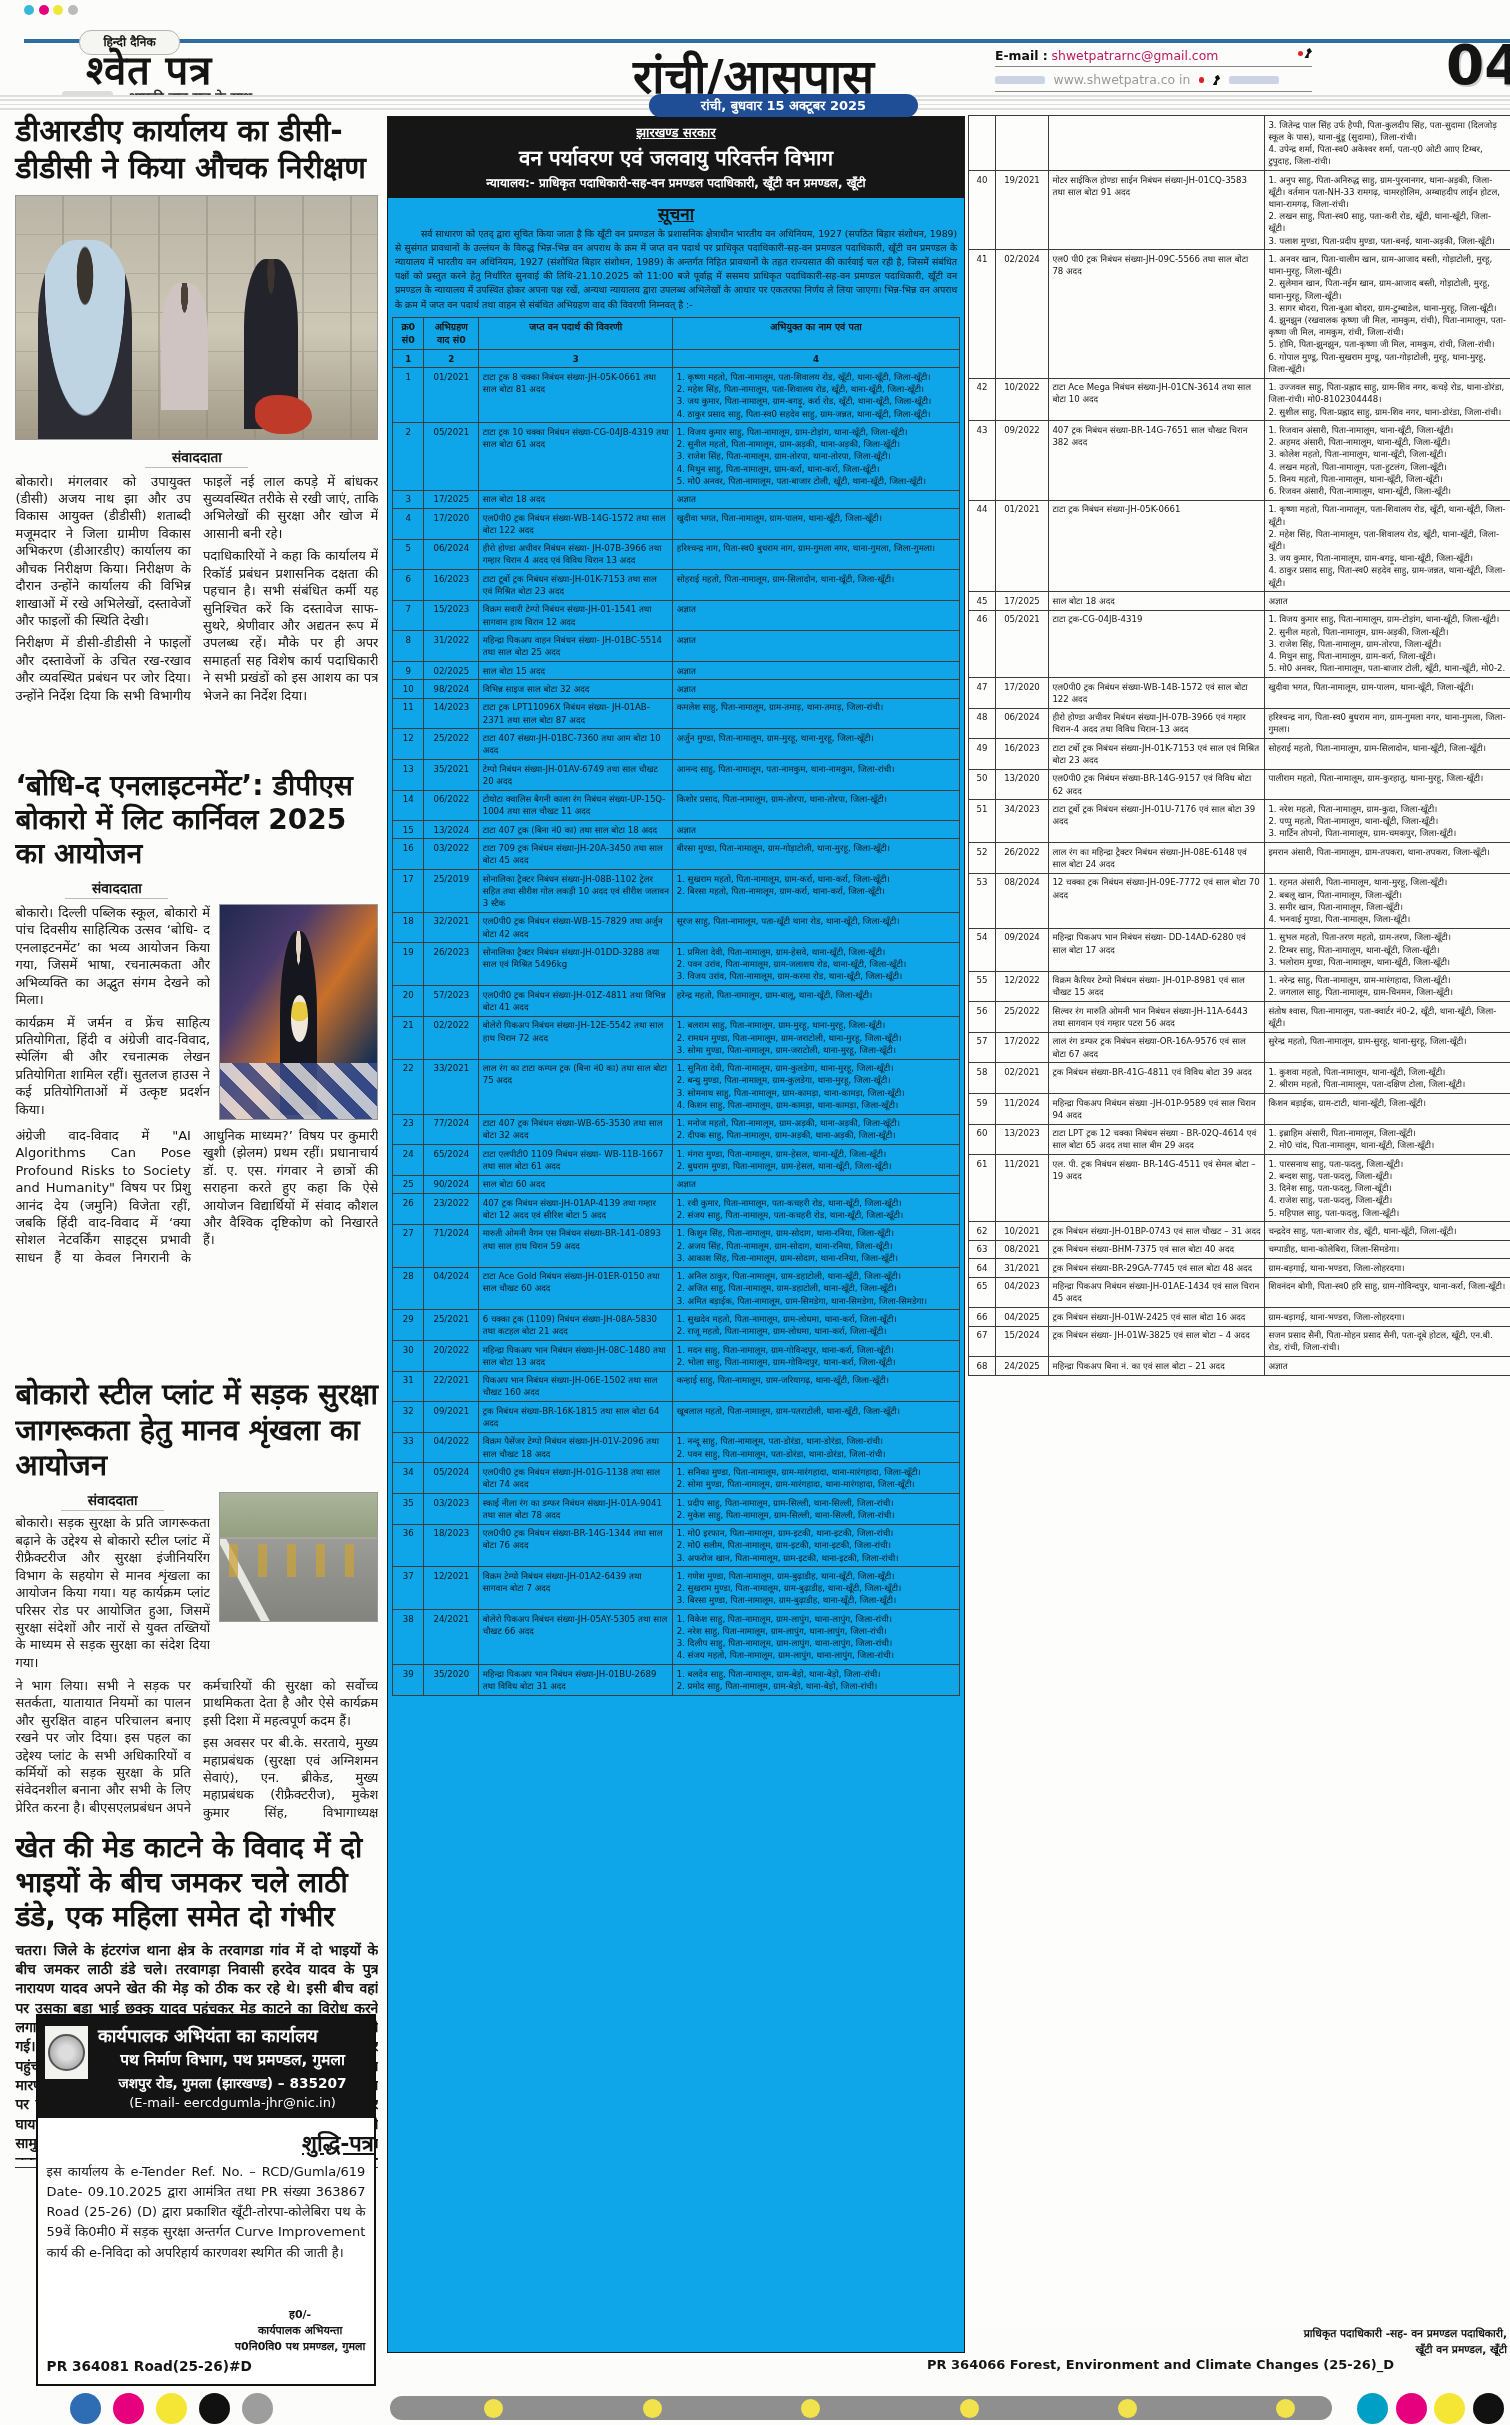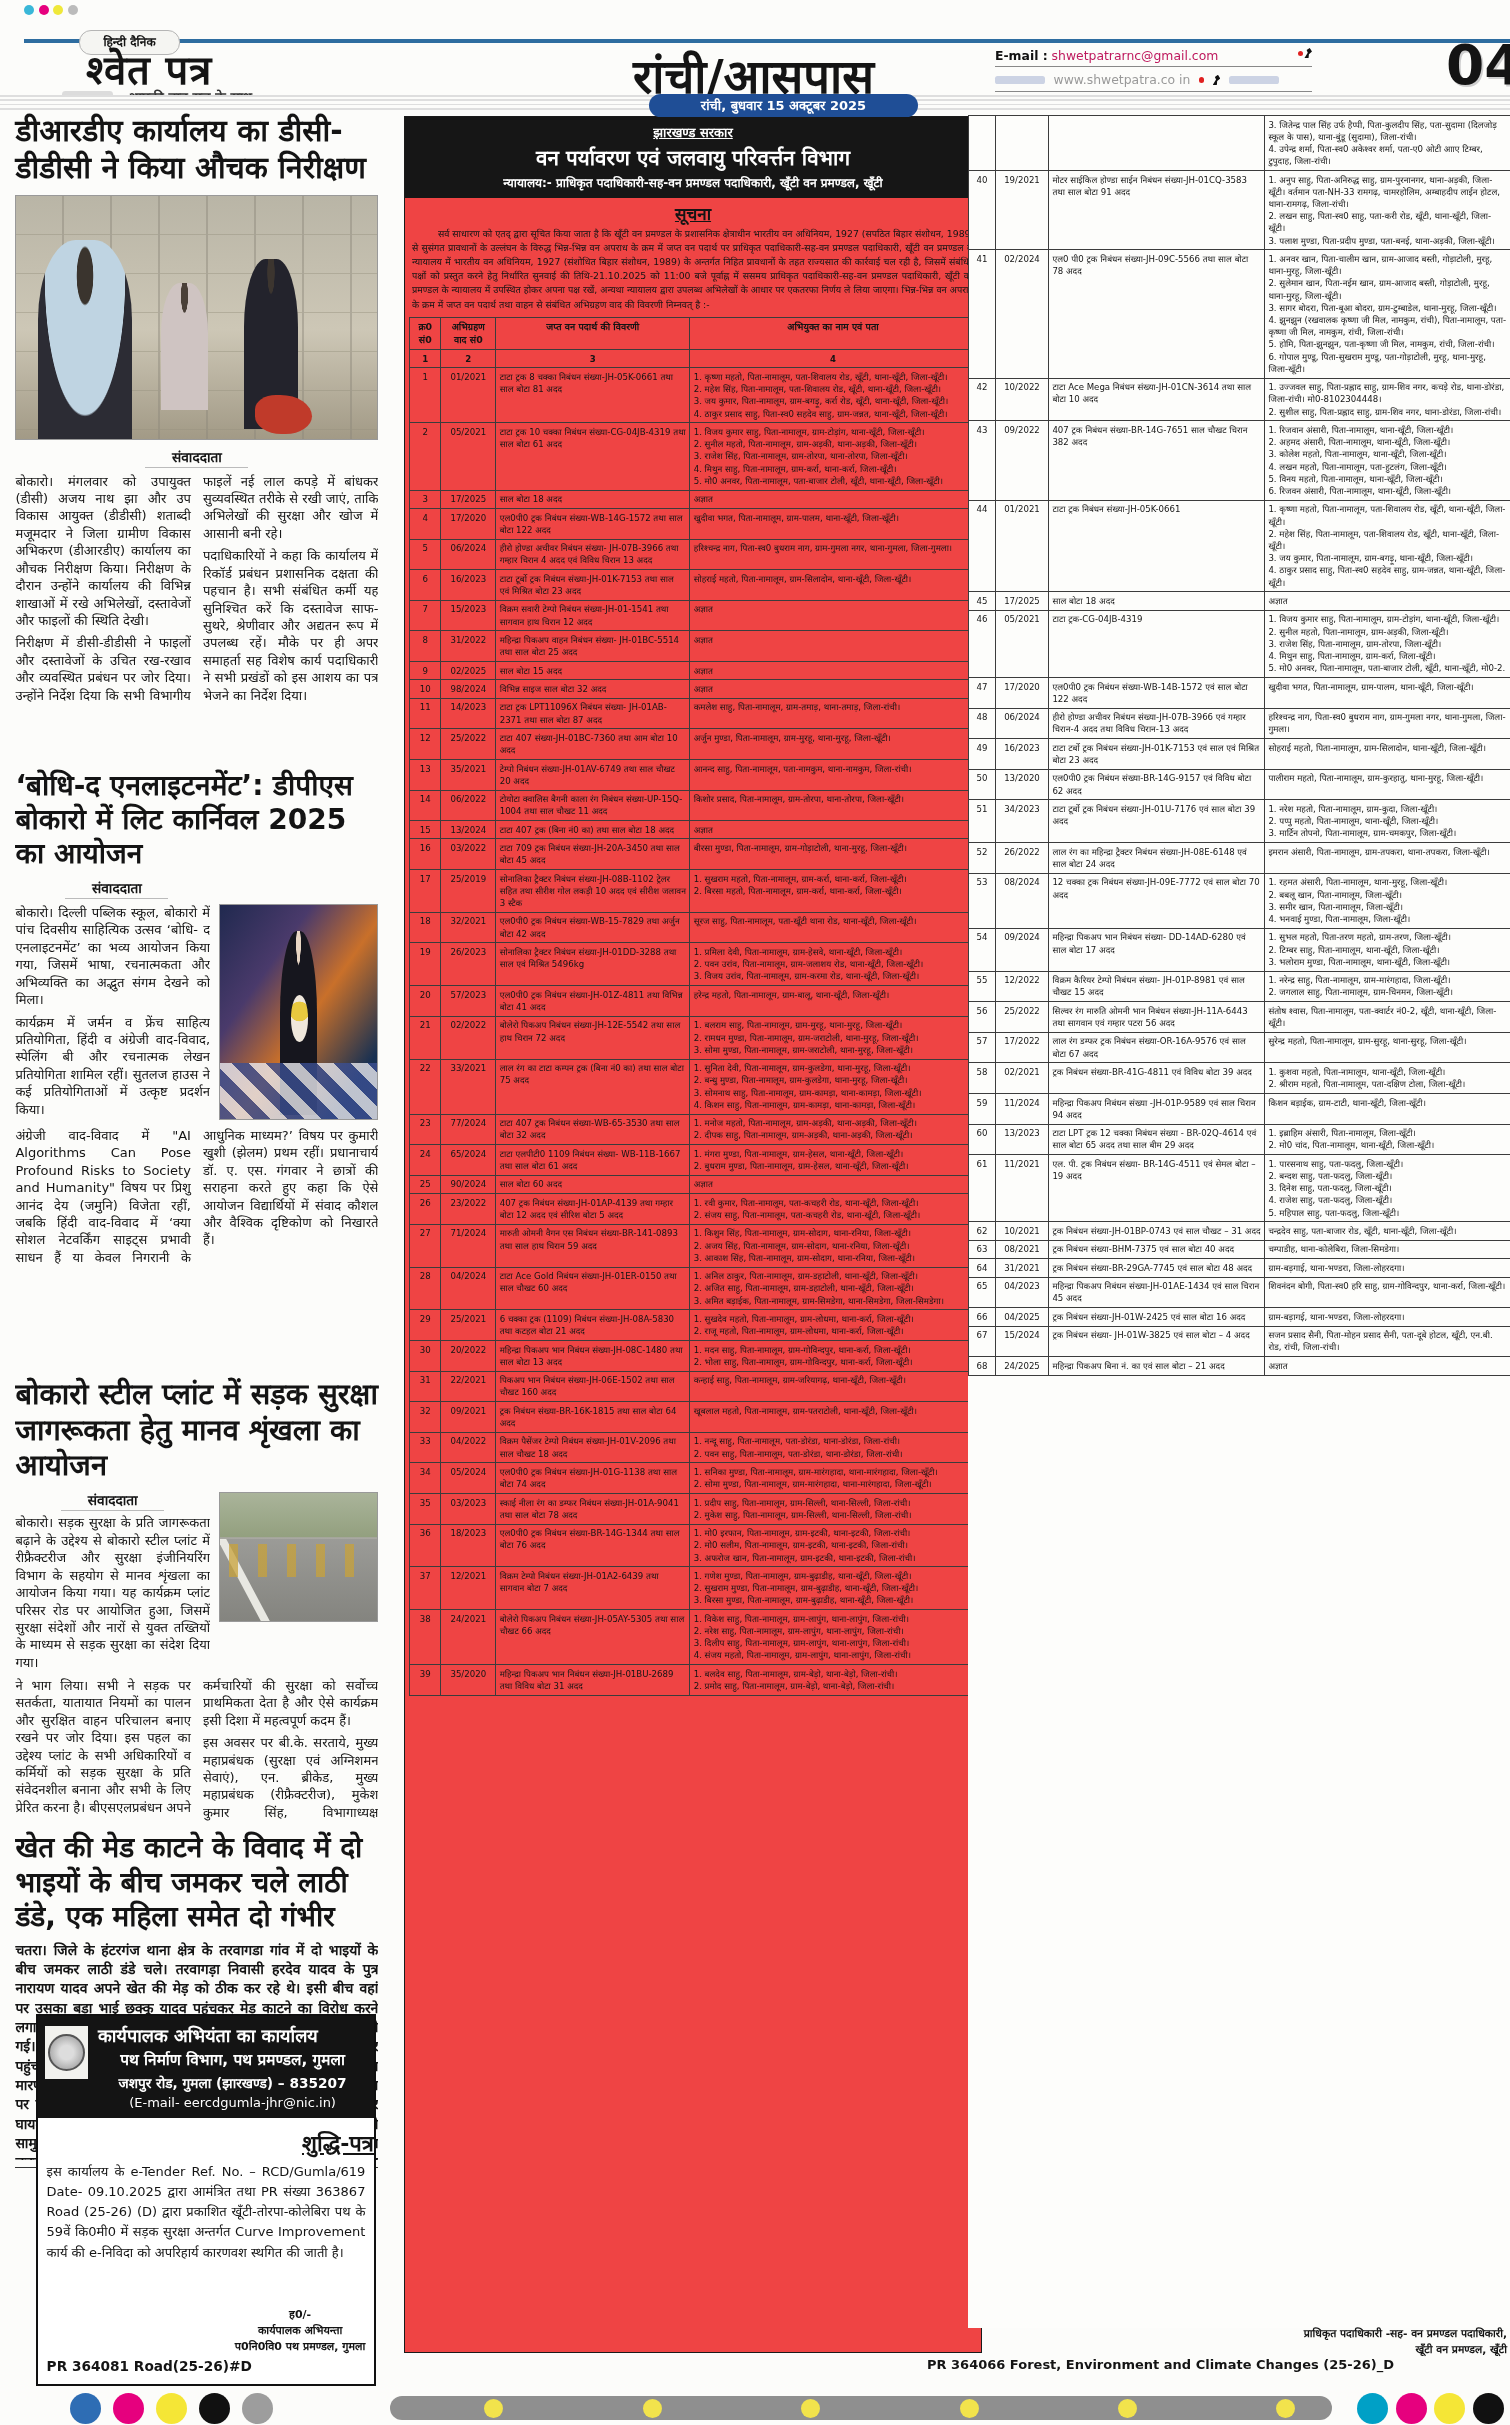--- a/index.html
+++ b/index.html
@@ -58,21 +58,21 @@
   .tender .head .seal{width:33px;height:33px;border-radius:50%;border:2.6px double #555;background:radial-gradient(circle,#ddd 30%,#999 90%);}
   .tender .head .l1{font-size:18px;font-weight:800;text-align:left;}
   .tender .head .l2{font-size:15.4px;font-weight:bold;text-align:center;margin-top:2.6px;}
   .tender .head .l3{font-size:13.7px;font-weight:bold;text-align:center;margin-top:2.6px;}
   .tender .head .l4{font-size:13px;text-align:center;margin-top:2.6px;}
   .tender .title{text-align:right;font-size:22px;font-weight:800;text-decoration:underline;margin:8.6px 0 5.1px;}
   .tender .txt{font-size:13px;line-height:1.55;text-align:justify;padding:0 8.6px;}
   .tender .sign{position:absolute;right:8.6px;bottom:29px;text-align:center;font-size:11px;font-weight:bold;line-height:1.45;}
   .tender .pr{position:absolute;left:8.6px;bottom:10.3px;font-size:13.7px;font-weight:800;}
   
-  .notice-mid{left:404px;top:116px;width:576px;height:2235px;border:1.7px solid #1b1b1b;background:#ef4444;overflow:hidden;}
+  .notice-mid{left:387px;top:116px;width:576px;height:2235px;border:1.7px solid #1b1b1b;background:#0ea5e9;overflow:hidden;}
   .gov-head{background:#161616;color:#fff;text-align:center;padding:6px 5.1px 6.9px;}
   .gov-head .g1{font-size:13px;font-weight:bold;text-decoration:underline;}
   .gov-head .g2{font-size:20.6px;font-weight:800;margin-top:1.7px;}
   .gov-head .g3{font-size:12px;font-weight:bold;margin-top:3.4px;}
   .suchna{text-align:center;font-size:17px;font-weight:800;text-decoration:underline;margin:4.3px 0 1.7px;}
   .notice-para{font-size:9.3px;line-height:1.52;text-align:justify;padding:0 6.9px;text-indent:26px;}
   table.ntab{border-collapse:collapse;width:calc(100% - 8.6px);margin:5.1px auto 0;padding-left:10px;}
   table.ntab th,table.ntab td{border:0.9px solid #3c3c3c;vertical-align:top;padding:2.6px 3.4px;}
   table.ntab th{font-size:9.4px;font-weight:bold;text-align:center;}
   table.ntab td{font-size:8.6px;line-height:1.42;}

